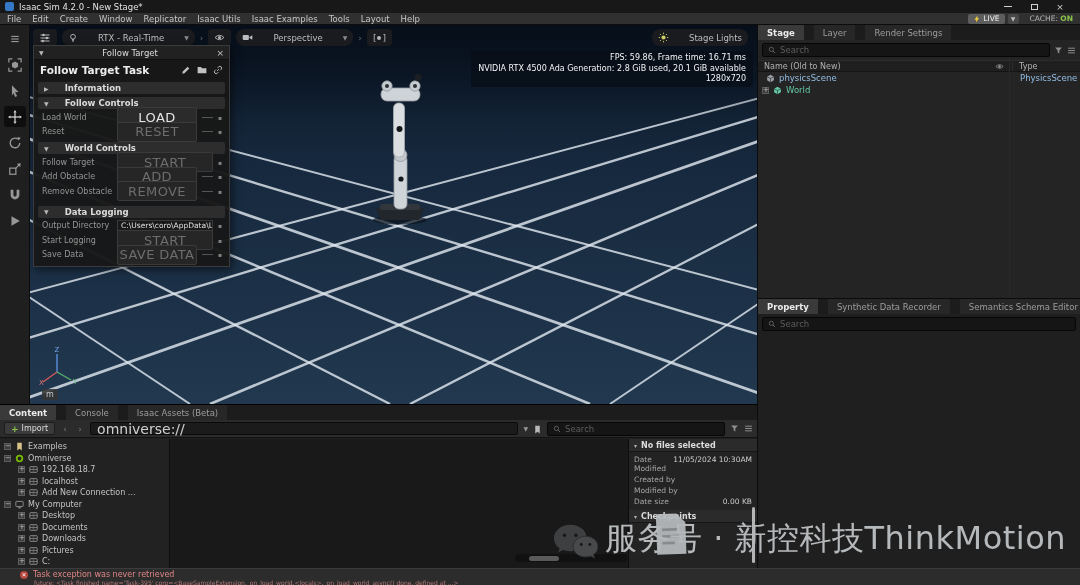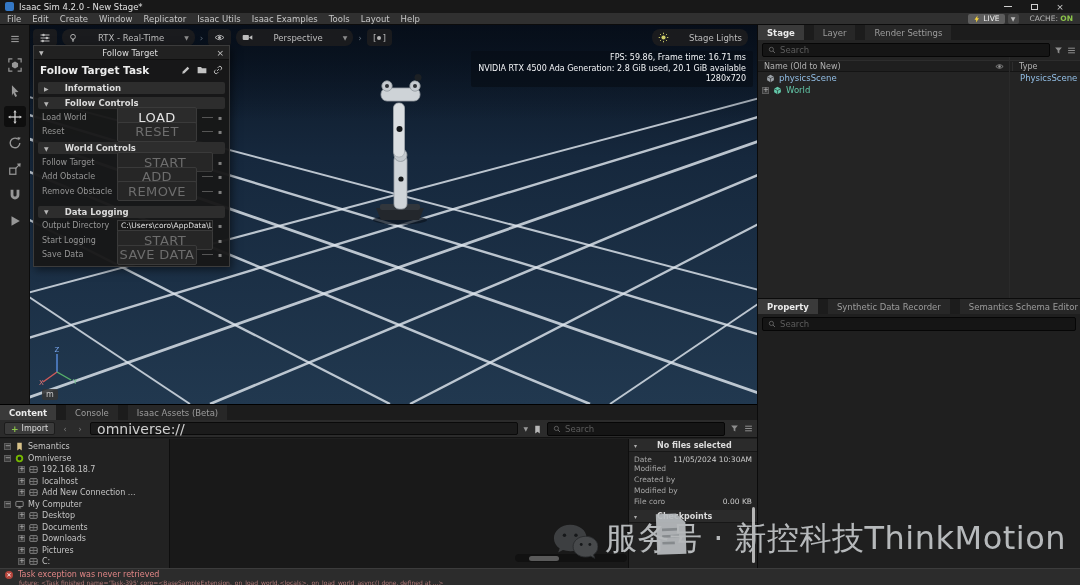--- a/index.html
+++ b/index.html
@@ -108,29 +108,29 @@
   .tree{width:170px;flex:none;background:#222;border-right:1px solid #0e0e0e;padding-top:2px;overflow:hidden}
   .trow{display:flex;align-items:center;height:11.5px;gap:4px;font-size:8px;color:#c4c4c4;padding-left:4px}
   .trow.lvl1{padding-left:18px}
   .trow svg{width:9px;height:9px;color:#a2a2a2}
   .trow .bm{color:#d8c289}
   .trow .om{color:#76b900}
   .mid{flex:1;background:#191919;position:relative}
   .hscroll{position:absolute;left:345px;bottom:6px;width:112px;height:8px;background:#111;border-radius:4px}
   .hscroll .thumb{position:absolute;left:14px;top:1.5px;width:30px;height:5px;background:#5a5a5a;border-radius:3px}
   .details{width:129px;flex:none;background:#232323;border-left:1px solid #0e0e0e;font-size:7.5px;position:relative}
-  .dhead{height:13px;background:#2b2b2b;display:flex;align-items:center;gap:20px;padding:0 5px;font-weight:bold;color:#dcdcdc;font-size:8px;border-bottom:1px solid #171717}
+  .dhead{height:13px;background:#2b2b2b;display:flex;align-items:center;gap:4px;padding:0 5px;font-weight:bold;color:#dcdcdc;font-size:8px;border-bottom:1px solid #171717}
   .dhead .tri{font-size:6px;color:#b0b0b0}
   .dfields{padding:2px 0 3px}
   .dfield{display:flex;padding:1px 5px;color:#a6a6a6;font-size:7.5px}
   .dfield .val{margin-left:auto;color:#cdcdcd;white-space:nowrap}
   .vscroll{position:absolute;right:2px;top:68px;width:3px;height:56px;background:#e6e6e6;border-radius:2px;opacity:.75}
 
   
-  .status{position:absolute;top:568px;left:0;width:1080px;height:17px;background:#2c2c2c;border-top:1px solid #3c3c3c;padding:1px 5px;overflow:hidden}
+  .status{position:absolute;top:568px;left:0;width:1080px;height:17px;background:#2c2c2c;border-top:1px solid #3c3c3c;padding:1px 20px;overflow:hidden}
   .s1{display:flex;align-items:center;gap:5px;color:#e08585;font-size:8px;height:9px}
   .err-ico{width:8px;height:8px;border-radius:50%;background:#b5453c;color:#fff;font-size:6px;line-height:8px;text-align:center;flex:none}
   .s2{color:#cf8a8a;font-size:6px;white-space:nowrap;opacity:.8;margin-left:14px;line-height:7px}
 
   
   .wm-doc{position:absolute;left:652px;top:511px;z-index:55;transform:rotate(-2deg);color:#b9bdc0;opacity:.92}
   .watermark{position:absolute;left:552px;top:514px;z-index:60;display:flex;align-items:center;gap:7px;color:#b6b9bb;font-size:32px;letter-spacing:.5px;white-space:nowrap}
   .watermark svg{width:46px;height:42px;flex:none;margin-top:8px}
 </style>
 </head>
@@ -647,21 +647,21 @@
         </svg>
       </span>
   </div>
   <div class="cb-body">
     <div class="tree">
       <div class="trow">
           <span class="expbox">−</span>
           <svg class="ico bm">
             <use href="#i-bookmark"></use>
           </svg>
-          <span>Semantics</span>
+          <span>Examples</span>
         </div>
       <div class="trow">
           <span class="expbox">−</span>
           <svg class="ico om">
             <use href="#i-ring"></use>
           </svg>
           <span>Omniverse</span>
         </div>
       <div class="trow lvl1">
           <span class="expbox">+</span>
@@ -744,21 +744,21 @@
           </div>
         <div class="dfield">
             <span>Created by</span>
             <span class="val"></span>
           </div>
         <div class="dfield">
             <span>Modified by</span>
             <span class="val"></span>
           </div>
         <div class="dfield">
-            <span>File coro</span>
+            <span>Date size</span>
             <span class="val">0.00 KB</span>
           </div>
       </div>
       <div class="dhead">
           <span class="tri">▾</span>
           <span>Checkpoints</span>
         </div>
       <div class="vscroll"></div>
     </div>
   </div>

